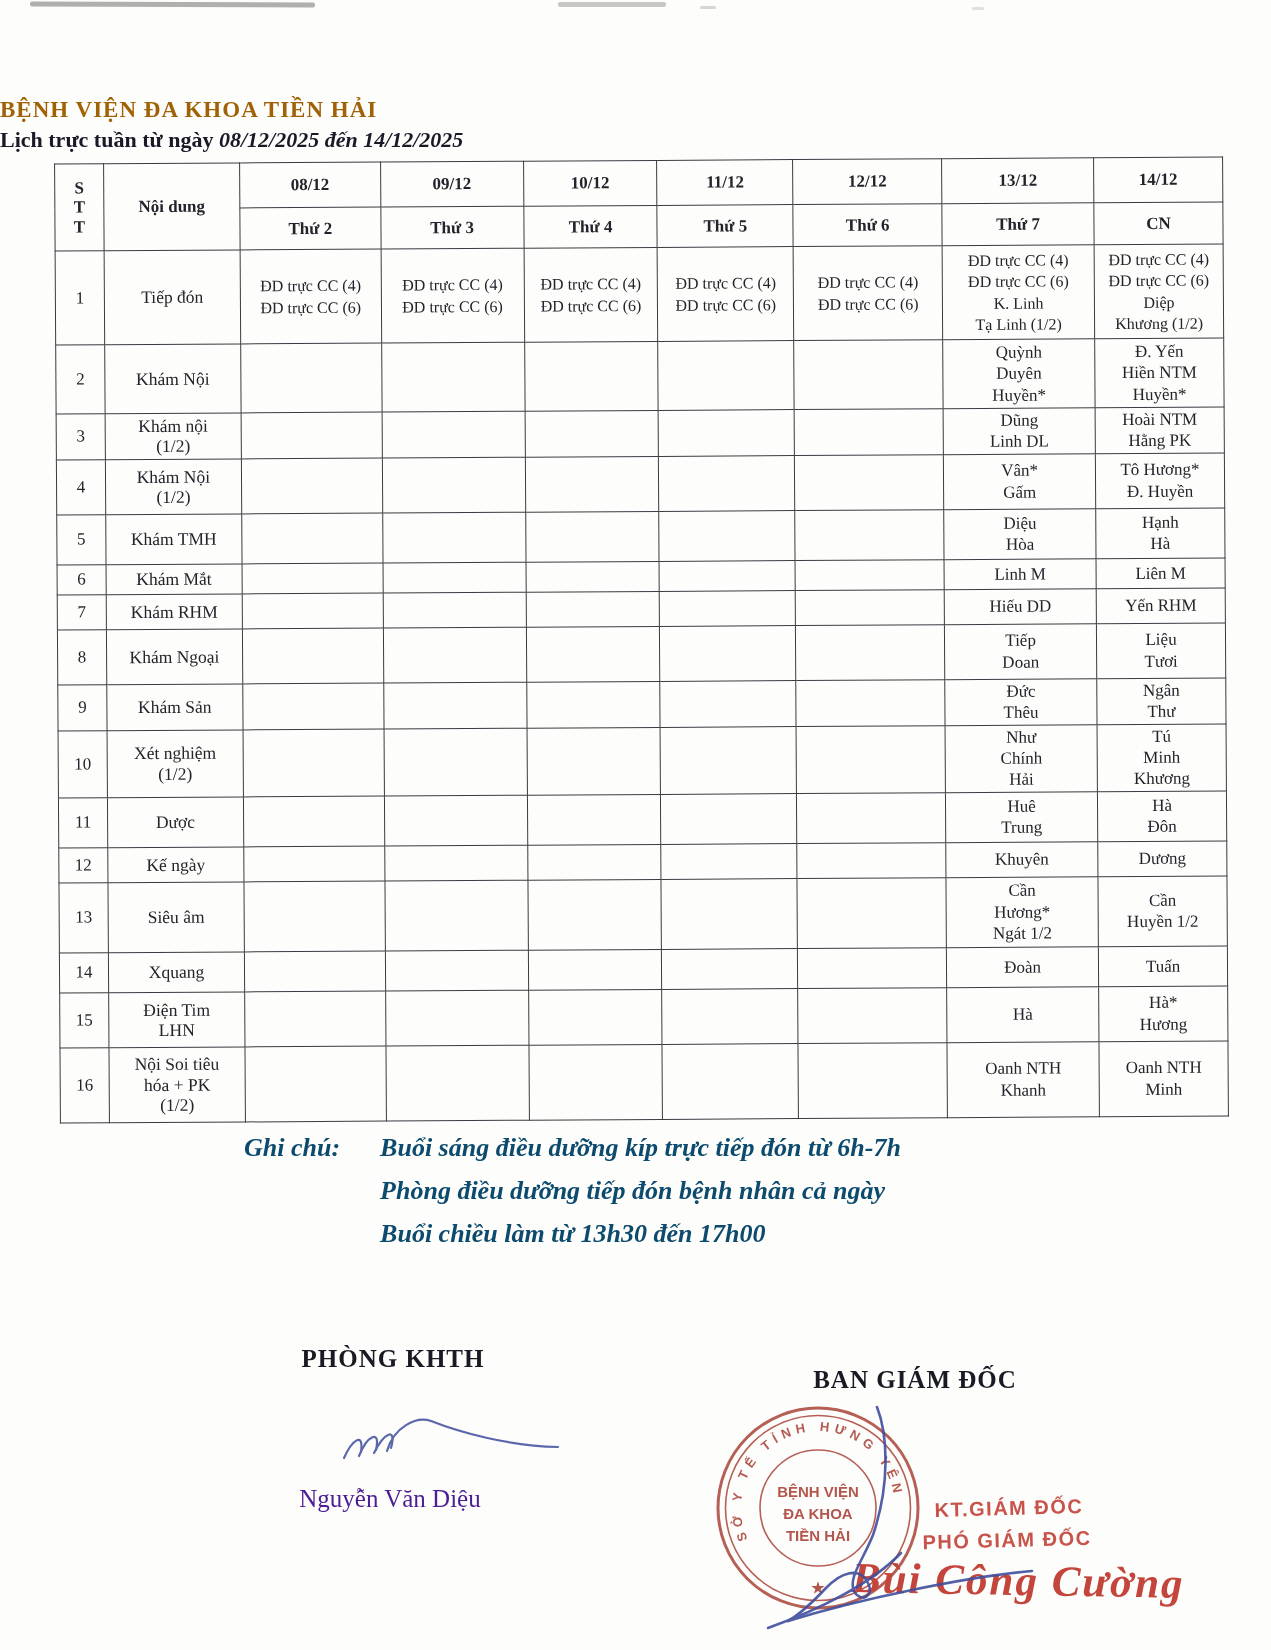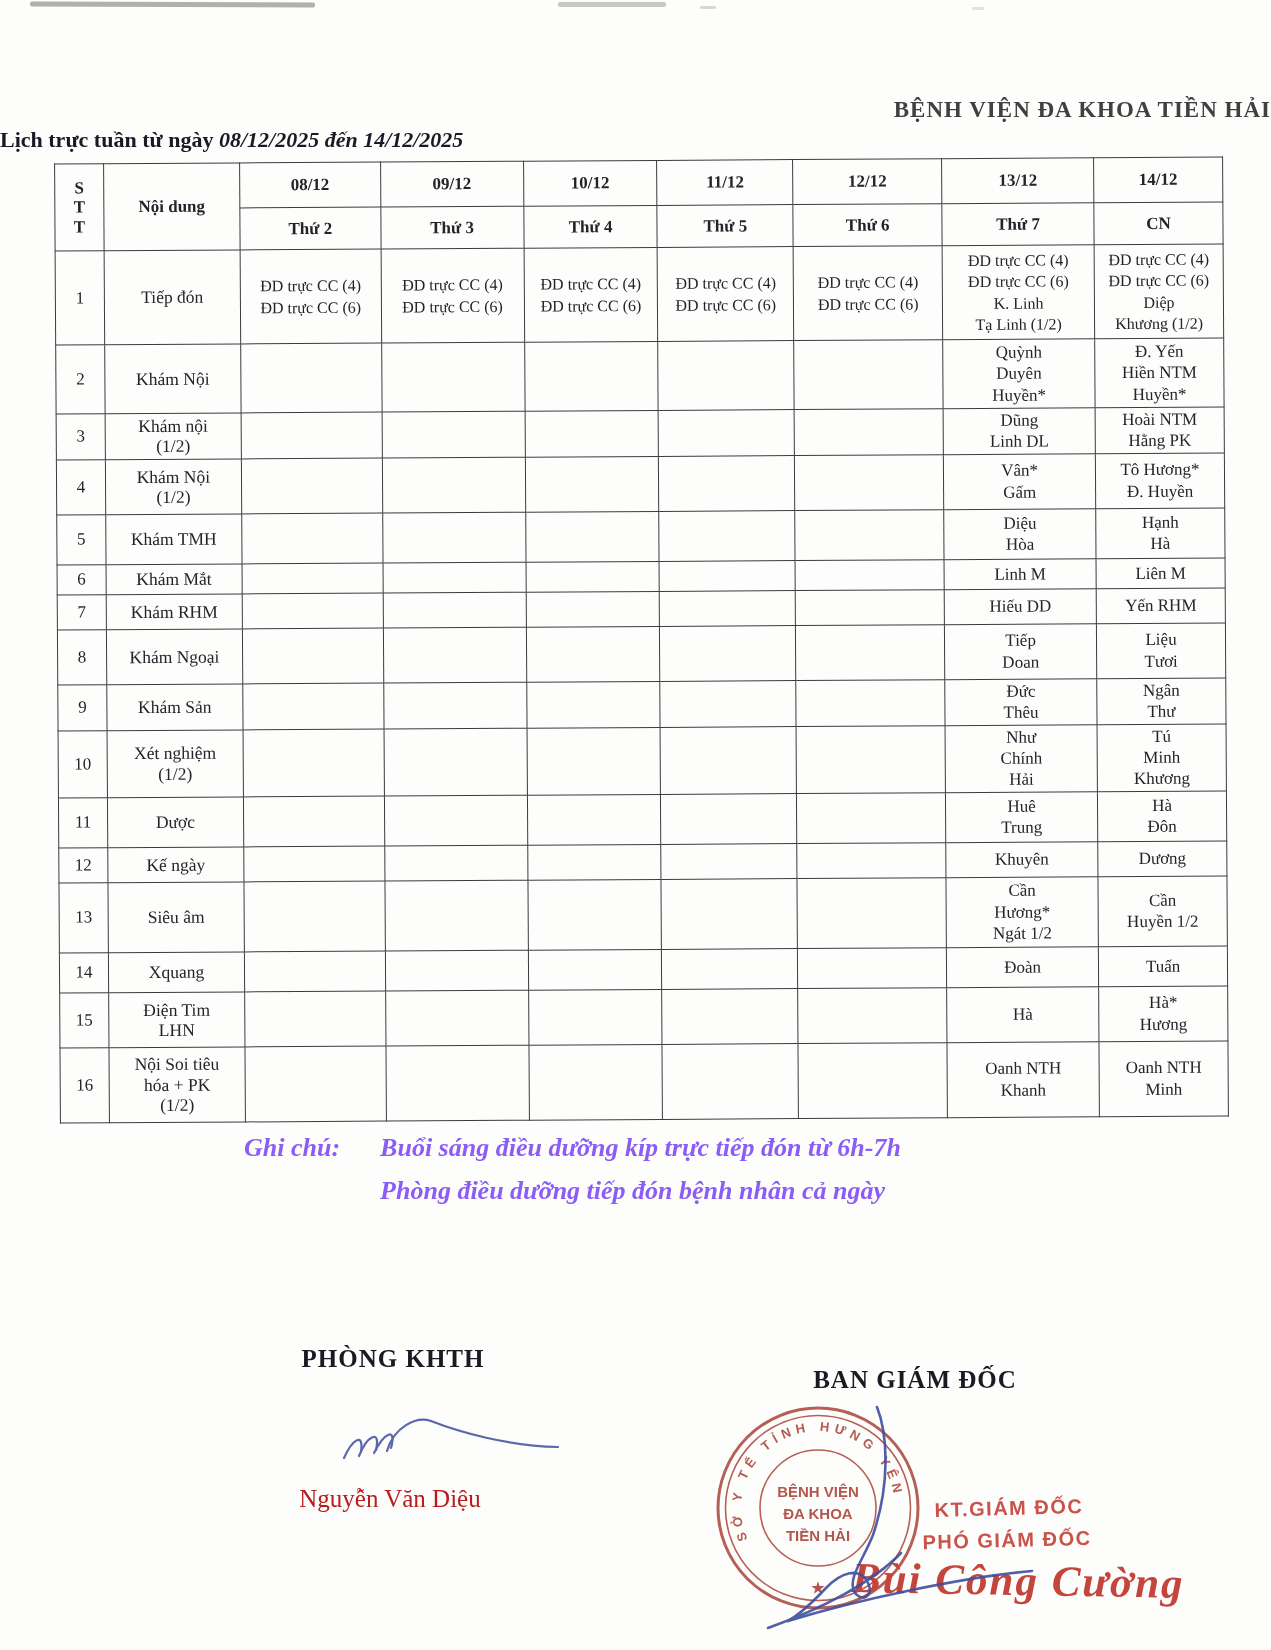--- a/index.html
+++ b/index.html
@@ -3,49 +3,49 @@
 <meta charset="utf-8">
 <style>
   *{margin:0;padding:0;box-sizing:border-box}
   html,body{background:#e9e9e9}
   .page{position:relative;width:1271px;height:1650px;margin:0 auto;background:#fdfdfb;
         font-family:"Liberation Serif",serif;color:#23232b;overflow:hidden}
 
   
   .artifact{position:absolute;background:#3c3c3c;border-radius:2px}
 
-  .doc-title{position:absolute;top:97px;left:0;width:100%;text-align:right;
-             font-size:23px;font-weight:bold;letter-spacing:1px;color:#404040}
+  .doc-title{position:absolute;top:97px;left:0;width:100%;text-align:left;
+             font-size:23px;font-weight:bold;letter-spacing:1px;color:#a16207}
   .doc-subtitle{position:absolute;top:127px;left:0;width:100%;text-align:left;
                 font-size:22px;font-weight:bold;color:#191927}
   .doc-subtitle .dates{font-style:italic}
 
   table.sched{position:absolute;left:57px;top:160px;width:1169px;border-collapse:collapse;
               transform:rotate(-0.35deg);transform-origin:50% 50%}
   table.sched th,table.sched td{border:1.6px solid #3b3b42;vertical-align:middle;
               text-align:center;padding:1px 2px;color:#23232b}
   table.sched th{font-weight:bold;font-size:17px}
   tr.hrow1 th{height:45px}
   tr.hrow2 th{height:42px}
   th.stt-h{white-space:pre-line;line-height:1.12;font-size:17px}
   th.content-h{font-size:18px}
   td.stt{font-size:17px}
   td.dept{font-size:17.5px;line-height:1.16;white-space:pre-line}
   td.cell{font-size:17px;line-height:1.26;white-space:pre-line}
   td.cell.r1{font-size:16px;line-height:1.32}
 
   .notes{position:absolute;left:244px;top:1126px;display:flex;gap:40px;
-         font-style:italic;font-weight:bold;font-size:26px;color:#8b5cf6}
+         font-style:italic;font-weight:bold;font-size:26px;color:#0c4a6e}
   .notes .lines div{line-height:43px;white-space:nowrap}
   .notes .label{line-height:43px}
 
   .sig-title{position:absolute;font-size:25px;font-weight:bold;letter-spacing:1px;color:#1a1a24;text-align:center}
   .sig-title.left{left:293px;top:1345px;width:200px}
   .sig-title.right{left:795px;top:1366px;width:240px}
-  .sig-name-left{position:absolute;left:270px;top:1485px;width:240px;text-align:center;font-size:25px;color:#b91c1c}
+  .sig-name-left{position:absolute;left:270px;top:1485px;width:240px;text-align:center;font-size:25px;color:#4c1d95}
 
   .stamp-wrap{position:absolute;left:707px;top:1397px;width:222px;height:222px;z-index:1}
   .red-roles{position:absolute;left:922px;top:1492px;z-index:2;color:#c5473d;
              font-family:"Liberation Sans",sans-serif;font-size:20px;font-weight:bold;
              letter-spacing:1.5px;line-height:32px;transform:rotate(-1.5deg);opacity:.93}
   .red-roles .l1{padding-left:13px}
   .red-name{position:absolute;left:852px;top:1556px;z-index:2;color:#c4453c;
             font-size:43px;font-style:italic;font-weight:bold;letter-spacing:2px;
             transform:rotate(1deg);white-space:nowrap}
   .pen{position:absolute;z-index:3}
@@ -320,20 +320,21 @@
 Minh</td>
         </tr>
       </tbody>
   </table>
 
   <div class="notes">
     <div class="label">Ghi chú:</div>
     <div class="lines">
       <div>Buổi sáng điều dưỡng kíp trực tiếp đón từ 6h-7h</div>
       <div>Phòng điều dưỡng tiếp đón bệnh nhân cả ngày</div>
+      <div>Buổi chiều làm từ 13h30 đến 17h00</div>
     </div>
   </div>
 
   <div class="sig-title left">PHÒNG KHTH</div>
   <div class="sig-title right">BAN GIÁM ĐỐC</div>
 
   <svg class="pen" style="left:330px;top:1405px" width="260" height="70" viewBox="0 0 260 70">
     <g fill="none" stroke="#3f4e9e" stroke-width="2.2" stroke-linecap="round" opacity=".85">
       <path d="M14,53 C22,35 34,26 31,47"></path>
       <path d="M29,51 C37,31 51,23 46,45"></path>

